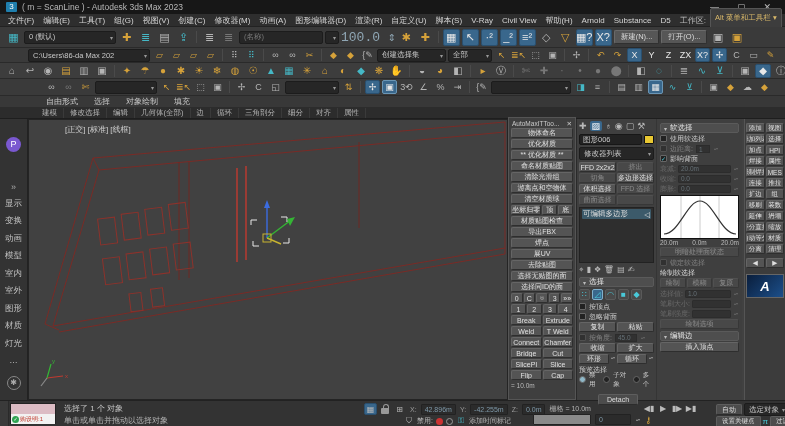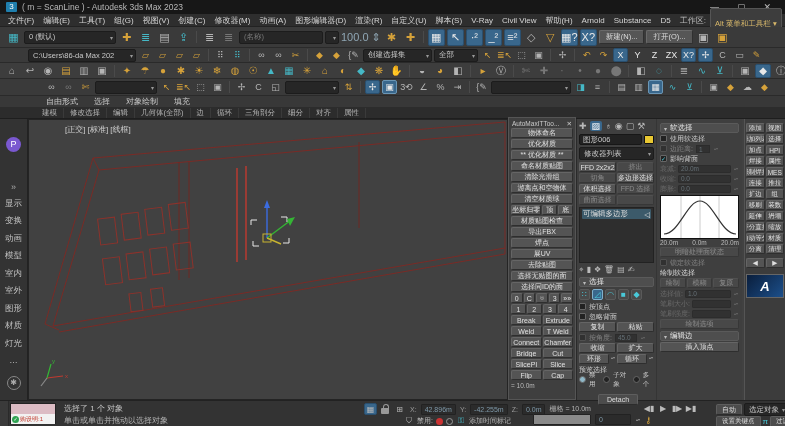--- a/index.html
+++ b/index.html
@@ -7,42 +7,42 @@
 body{position:relative;font-size:9px;color:#ccc;}
 .abs{position:absolute;}
 
 #titlebar{left:0;top:0;width:785px;height:14px;background:#171717;display:flex;align-items:center;padding:0 6px;gap:5px;}
 #titlebar .appicon{width:11px;height:10px;background:#1f7fae;color:#fff;font-size:8px;line-height:10px;text-align:center;border-radius:1px;}
 #titlebar .ttl{font-size:8.5px;color:#b8b8b8;}
 #titlebar .wctl{margin-left:auto;display:flex;gap:18px;color:#bbb;font-size:9px;padding-right:8px;}
 
 #menubar{left:0;top:14px;width:785px;height:13px;background:#2e2e2e;border-bottom:1px solid #222;display:flex;align-items:center;padding:0 8px;gap:9px;font-size:8px;color:#d5d5d5;white-space:nowrap;}
 #menubar .ws{margin-left:auto;display:flex;align-items:center;gap:4px;color:#bbb;}
-#menubar .wsbox{background:#3d3d3d;border:1px solid #555;border-radius:2px;padding:10px 4px;height:25px;line-height:10px;color:#d8b86a;font-size:7.5px;}
+#menubar .wsbox{background:#3d3d3d;border:1px solid #555;border-radius:2px;padding:4px 4px;height:25px;line-height:10px;color:#d8b86a;font-size:7.5px;}
 
 .tbar{left:0;width:785px;background:#3a3a3a;border-bottom:1px solid #2a2a2a;display:flex;align-items:center;gap:2px;white-space:nowrap;overflow:hidden;}
 #r1{top:27px;height:21px;padding-left:5px;}
 #r2{top:48px;height:15px;padding-left:28px;}
 #r3{top:63px;height:16px;padding-left:4px;background:#3d3d3d;}
 #r4{top:79px;height:17px;padding-left:44px;}
 .icn{display:inline-flex;align-items:center;justify-content:center;width:15px;height:14px;border-radius:2px;font-size:9px;color:#b5b5b5;flex:none;}
 #r1 .icn{width:17px;height:17px;font-size:11px;}
 #r3 .icn{width:16px;height:14px;font-size:10px;}
 .c-gold{color:#d6a23a;}
 .c-teal{color:#45b8c6;}
 .c-dim{color:#777;}
 .c-white{color:#e8e8e8;}
 .hl{background:#39678c;color:#e8e8e8;border:1px solid #2a4f6e;}
 .frame{border:1px solid #6b96b5;}
 .sep{width:1px;height:12px;background:#2a2a2a;border-right:1px solid #4a4a4a;margin:0 2px;flex:none;}
 .combo{display:inline-flex;align-items:center;height:13px;background:#262626;border:1px solid #1c1c1c;border-radius:2px;padding:0 2px 0 4px;color:#c8c8c8;font-size:7.5px;flex:none;justify-content:space-between;}
 .combo .ca{color:#999;font-size:6px;margin-left:3px;}
 .fld{display:inline-flex;align-items:center;height:13px;background:#262626;border:1px solid #1c1c1c;border-radius:2px;padding:0 4px;color:#7a7a7a;font-size:7.5px;flex:none;}
 .tbtn{display:inline-flex;align-items:center;justify-content:center;height:14px;background:#565656;border:1px solid #6a6a6a;border-bottom-color:#303030;border-right-color:#303030;border-radius:2px;padding:0 6px;color:#ddd;font-size:7.5px;flex:none;}
-.ttxt{font-size:11px;color:#8fa6b4;flex:none;}
+.ttxt{font-size:13px;color:#8fa6b4;flex:none;font-family:Liberation Mono, monospace;}
 
 #rtabs{top:96px;height:12px;left:0;width:785px;background:#383838;border-bottom:1px solid #2c2c2c;display:flex;align-items:center;gap:16px;padding-left:46px;font-size:8px;color:#c9c9c9;}
 #rsecs{top:108px;height:11px;left:0;width:785px;background:#2c2c2c;border-bottom:1px solid #1e1e1e;display:flex;align-items:center;gap:0;padding-left:36px;font-size:7.5px;color:#b5b5b5;}
 #rsecs span{padding:0 6px;border-right:1px solid #3a3a3a;line-height:10px;}
 
 #main{left:0;top:119px;width:785px;height:281px;background:#414141;}
 #leftstrip{left:0;top:0;width:28px;height:281px;background:#333;border-right:1px solid #222;display:flex;flex-direction:column;align-items:center;}
 #leftstrip .plogo{margin-top:18px;width:15px;height:15px;border-radius:50%;background:#7a58d0;color:#fff;font-size:9px;line-height:15px;text-align:center;}
 #leftstrip .chev{margin-top:30px;color:#aaa;font-size:9px;}
 #leftstrip .itm{margin-top:5.5px;font-size:8.5px;color:#c0c0c0;}
@@ -164,21 +164,21 @@
     <span class="icn ">◇</span>
     <span class="icn c-gold">▽</span>
     <span class="icn  hl">▦?</span>
     <span class="icn  hl">X?</span>
     <span class="tbtn">新建(N)...</span>
     <span class="tbtn">打开(O)...</span>
     <span class="icn ">▣</span>
     <span class="icn c-gold">▣</span>
   </div>
 <div id="r2" class="tbar abs">
-    <span class="combo" style="width: 108px;">
+    <span class="combo" style="width: 122px;">
       <span>C:\Users\86-da Max 202</span>
       <span class="ca">▾</span>
     </span>
     <span class="icn c-gold">▱</span>
     <span class="icn c-gold">▱</span>
     <span class="icn c-gold">▱</span>
     <span class="icn c-gold">▱</span>
     <span class="sep"></span>
     <span class="icn ">⠿</span>
     <span class="icn c-teal">⠿</span>

